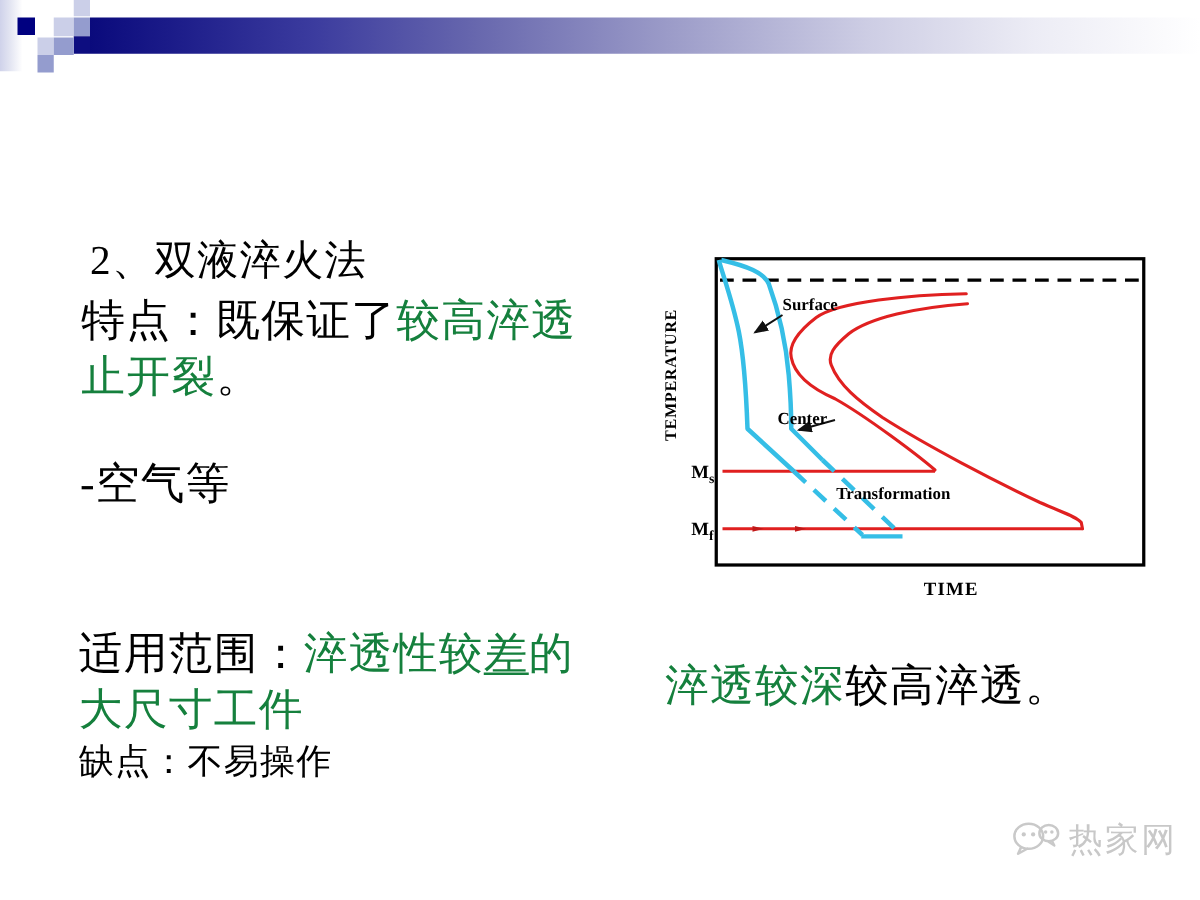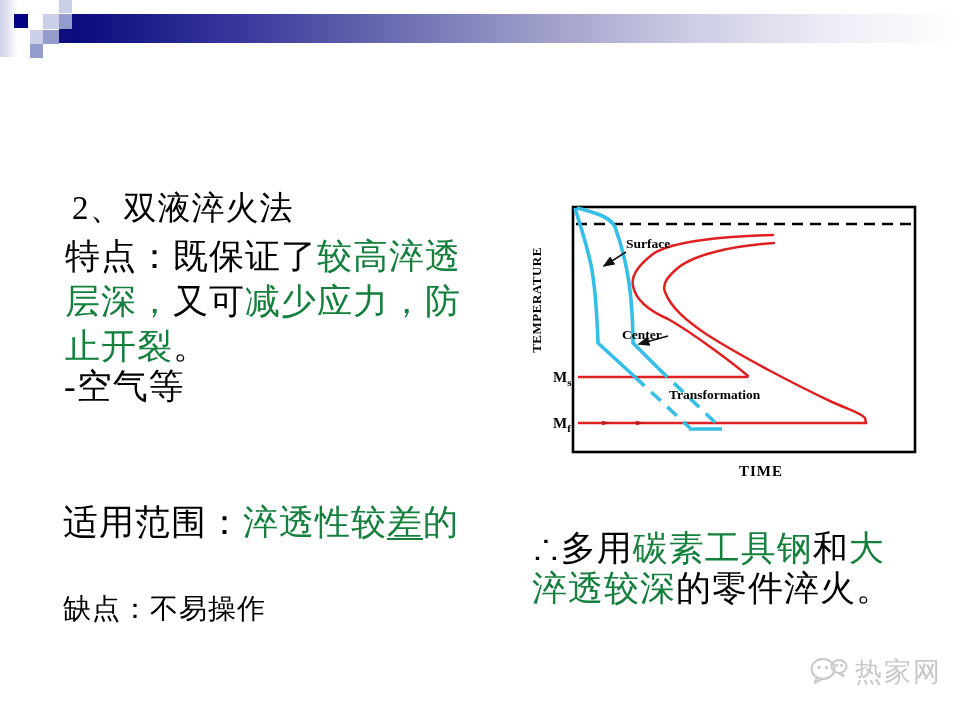--- a/index.html
+++ b/index.html
@@ -52,37 +52,36 @@
     <div class="bar-notch"></div>
     <div class="sq-light" style="left:30px;top:30px;width:13px;height:14px;"></div>
     <div class="sq-med" style="left:43px;top:30px;width:16px;height:14px;"></div>
     <div class="sq-med" style="left:30px;top:44px;width:13px;height:14px;"></div>
   </div>
 
   <div class="txt title">2、双液淬火法</div>
 
   <div class="txt features">
     <div><span>特点：既保证了</span><span class="blue">较高淬透</span></div>
-    <div><span class="blue">层深，</span><span>又可</span><span class="blue">减少应力，防</span></div>
     <div><span class="blue">止开裂</span><span>。</span></div>
   </div>
 
   <div class="txt media">
     <div>-空气等</div>
   </div>
 
   <div class="txt range">
     <div><span>适用范围：</span><span class="blue">淬透性较</span><span class="blue u">差</span><span class="blue">的</span></div>
+    <div><span class="blue">大尺寸工件</span></div>
   </div>
 
   <div class="txt drawback">缺点：不易操作</div>
 
   <div class="txt conclusion">
-    <div><span>∴多用</span><span class="blue">碳素工具钢</span><span>和</span><span class="blue">大</span></div>
-    <div><span class="blue">淬透较深</span><span>的零件淬火。</span></div>
+    <div><span class="blue">淬透较深</span><span>较高淬透。</span></div>
   </div>
 
   <svg class="diagram" width="420" height="300" viewBox="0 0 420 300">
     <defs>
       <marker id="ah" markerWidth="9" markerHeight="8" refX="6.5" refY="3" orient="auto">
         <path d="M0,0 L7.5,3 L0,6 Z" fill="#111"></path>
       </marker>
     </defs>
 
     <rect x="63" y="22" width="342" height="245" fill="none" stroke="#000" stroke-width="2.6"></rect>

